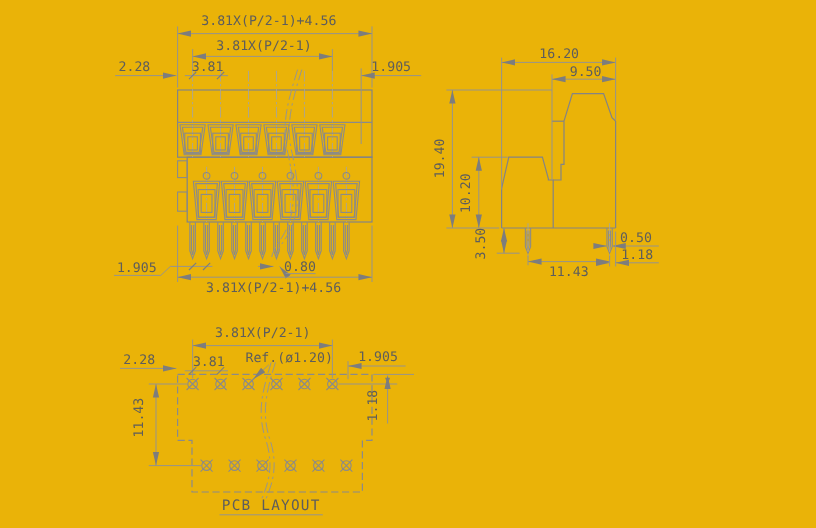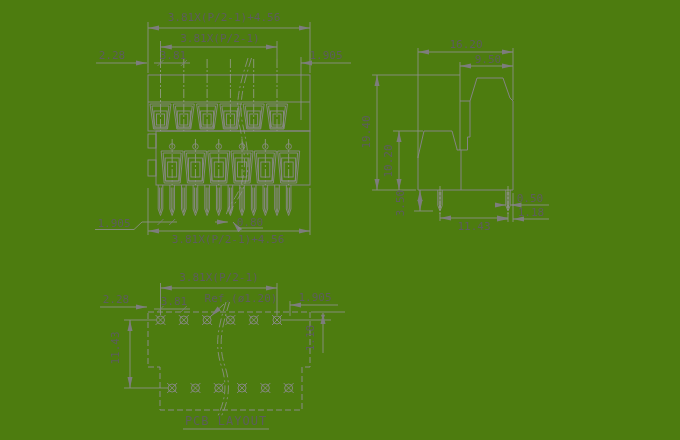--- a/index.html
+++ b/index.html
@@ -1,16 +1,16 @@
 <!DOCTYPE html>
 <html><head>
 <meta charset="utf-8">
 <style>
   html,body{margin:0;padding:0;background:#ffffff;}
-  .canvas{position:relative;width:680px;height:440px;background:#4d7c0f;overflow:hidden;
+  .canvas{position:relative;width:680px;height:440px;background:#eab308;overflow:hidden;
           font-family:"DejaVu Sans Mono", monospace;}
   svg{position:absolute;left:0;top:0;}
   .ol{stroke:#848484;stroke-width:1;fill:none;}                 
   .tl{stroke:#8a8a8a;stroke-width:.9;fill:none;}                
   .dl{stroke:#929292;stroke-width:.8;fill:none;}                
   .cl{stroke:#a3a3a3;stroke-width:.7;fill:none;stroke-dasharray:9 2 2 2;} 
   .da{stroke:#8a8a8a;stroke-width:1;fill:none;stroke-dasharray:6 3;}      
   .bk{stroke:#939393;stroke-width:.8;fill:none;stroke-dasharray:9 3 2 3;} 
   .tick{stroke:#7d7d7d;stroke-width:.9;}
   text.dim{font:11px "DejaVu Sans Mono", monospace;fill:#5d5d5d;}

